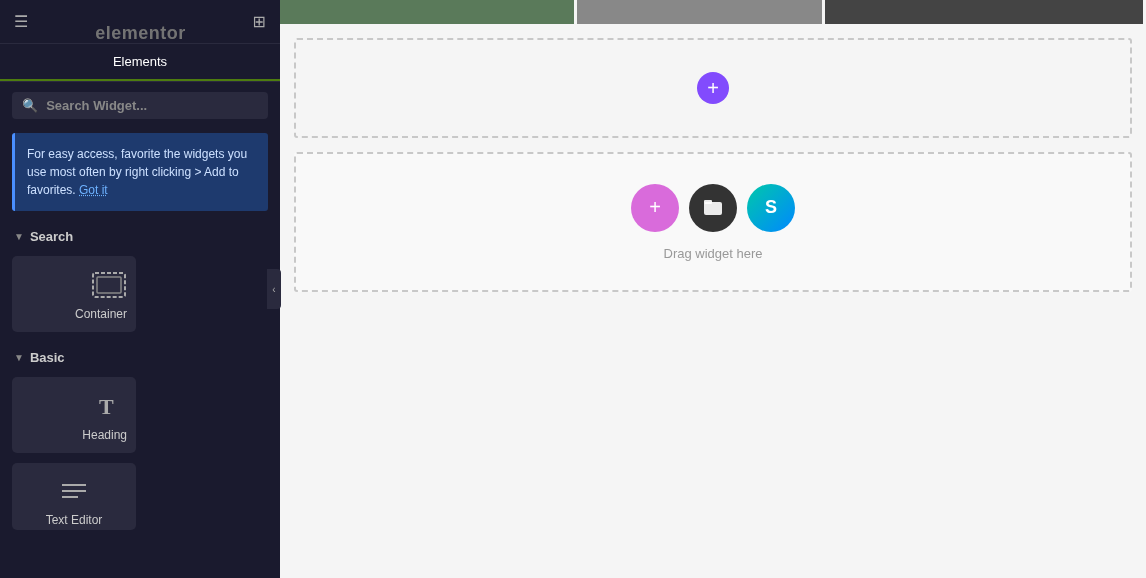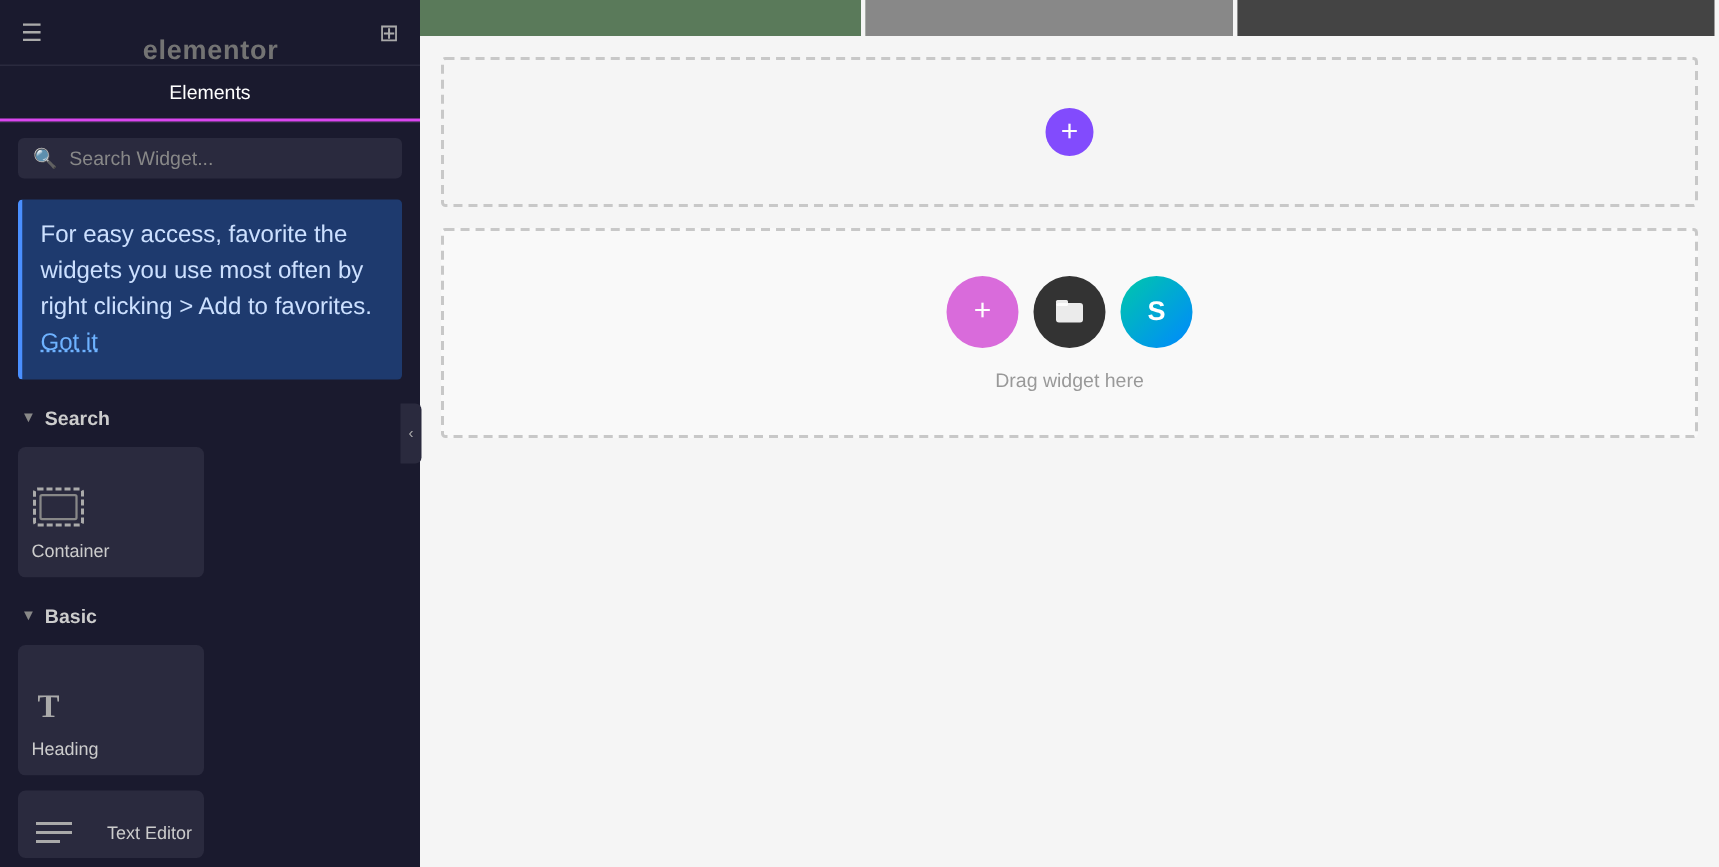--- a/index.html
+++ b/index.html
@@ -48,21 +48,21 @@
       flex: 1;
       text-align: center;
       padding: 10px 0;
       font-size: 13px;
       color: #aaa;
       cursor: pointer;
       border-bottom: 2px solid transparent;
     }
     .panel-tab.active {
       color: #fff;
-      border-bottom: 2px solid #d946ef;
+      border-bottom: 2px solid #4d7c0f;
     }
 
     
     .search-area {
       padding: 10px 12px;
     }
     .search-box {
       display: flex;
       align-items: center;
       background: #2a2a3e;
@@ -74,31 +74,32 @@
       color: #888;
       font-size: 13px;
     }
     .search-input {
       background: none;
       border: none;
       outline: none;
       color: #ec4899;
       font-size: 13px;
       width: 100%;
+      font-weight: bold;
     }
     .search-input::placeholder { color: #888; }
 
     
     .info-box {
       margin: 4px 12px 10px;
       background: #1e3a6e;
       border-left: 3px solid #4a8fff;
       border-radius: 3px;
       padding: 12px 12px;
-      font-size: 16px;
+      font-size: 12px;
       color: #cce0ff;
       line-height: 1.5;
     }
     .info-box a {
       color: #6eb2ff;
       text-decoration: underline dotted;
       cursor: pointer;
     }
 
     
@@ -119,23 +120,23 @@
       display: grid;
       grid-template-columns: 1fr 1fr;
       gap: 8px;
       padding: 4px 12px 10px;
     }
     .widget-card {
       background: #2a2a3e;
       border-radius: 5px;
       display: flex;
       flex-direction: column;
-      align-items: flex-start;
-      justify-content: center;
-      padding: 25px 8px 10px;
+      align-items: flex-end;
+      justify-content: center;
+      padding: 14px 8px 10px;
       gap: 8px;
       cursor: grab;
       border: 1px solid transparent;
     }
     .widget-icon {
       font-size: 22px;
       color: #bbb;
     }
     .widget-label {
       font-size: 12px;
@@ -146,21 +147,21 @@
     .widget-grid-bottom {
       display: grid;
       grid-template-columns: 1fr 1fr;
       gap: 8px;
       padding: 0 12px 10px;
     }
     .widget-card-bottom {
       background: #2a2a3e;
       border-radius: 5px;
       display: flex;
-      flex-direction: row;
+      flex-direction: column;
       align-items: center;
       justify-content: space-between;
       padding: 14px 8px 3px;
       gap: 8px;
       cursor: grab;
     }
 
     
     .canvas-area {
       flex: 1;

